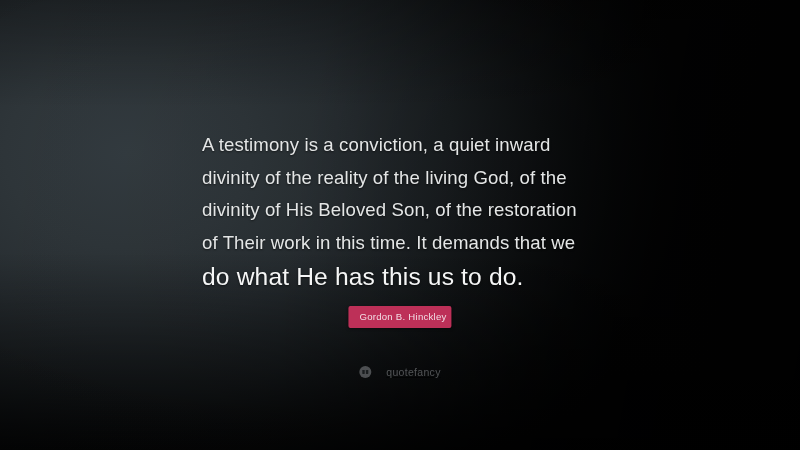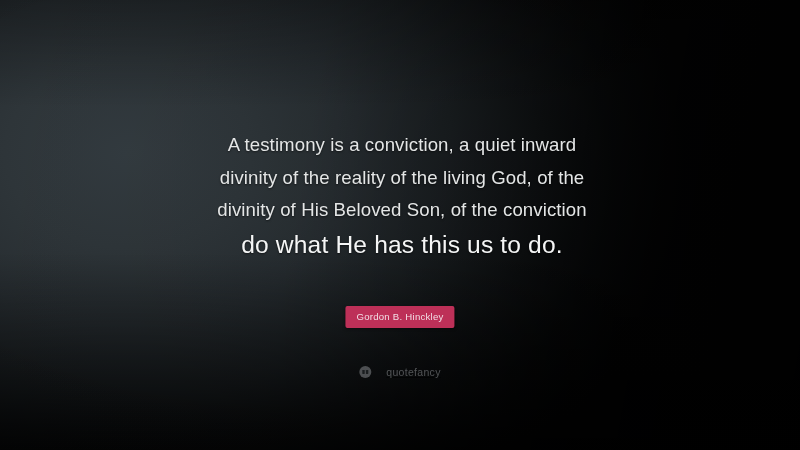--- a/index.html
+++ b/index.html
@@ -76,40 +76,39 @@
     width: 400px;
   }
   .quote-line {
     color: #e4e6e6;
     font-size: 18.6px;
     line-height: 32.6px;
     letter-spacing: 0.1px;
     font-weight: 400;
     white-space: nowrap;
     text-shadow: 0 1px 2px rgba(0,0,0,0.55);
-    text-align: center;
   }
   .quote-line.emphasis {
     color: #f5f6f6;
     font-size: 24.6px;
     line-height: 35px;
     letter-spacing: 0.15px;
   }
 
   
   #author-badge {
     position: absolute;
     left: 50%;
     top: 306px;
     transform: translateX(-50%);
     background: #bd3058;
     color: #f2dce4;
     font-size: 9.6px;
     letter-spacing: 0.25px;
-    padding: 5px 11px 6px 11px;
+    padding: 5px 5px 6px 11px;
     border-radius: 2px;
     white-space: nowrap;
     box-shadow: 0 1px 3px rgba(0,0,0,0.45);
   }
 
   
   #watermark {
     position: absolute;
     left: 50%;
     top: 366px;
@@ -146,21 +145,22 @@
   <div id="bg-base"></div>
   <div id="bg-shade-right"></div>
   <div id="bg-shade-bottom"></div>
   <div id="bg-vignette"></div>
 
   <div id="content">
 
     <div id="quote-block">
       <div class="quote-line">A testimony is a conviction, a quiet inward</div>
       <div class="quote-line">divinity of the reality of the living God, of the</div>
-      <div class="quote-line">divinity of His Beloved Son, of the conviction</div>
+      <div class="quote-line">divinity of His Beloved Son, of the restoration</div>
+      <div class="quote-line">of Their work in this time. It demands that we</div>
       <div class="quote-line emphasis">do what He has this us to do.</div>
     </div>
 
     <div id="author-badge">Gordon B. Hinckley</div>
 
     <div id="watermark">
       <span id="watermark-logo">
         <svg width="8" height="8" viewBox="0 0 8 8" aria-hidden="true">
           <rect x="1" y="2" width="2.4" height="4" rx="0.4" fill="#2b3033"></rect>
           <rect x="4.6" y="2" width="2.4" height="4" rx="0.4" fill="#2b3033"></rect>

